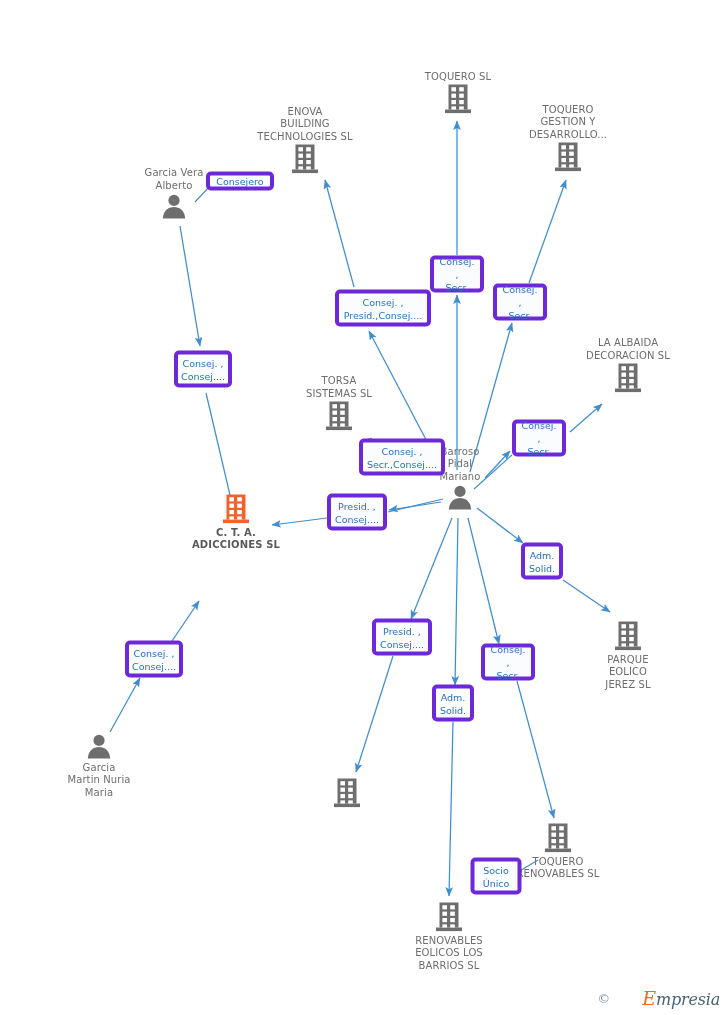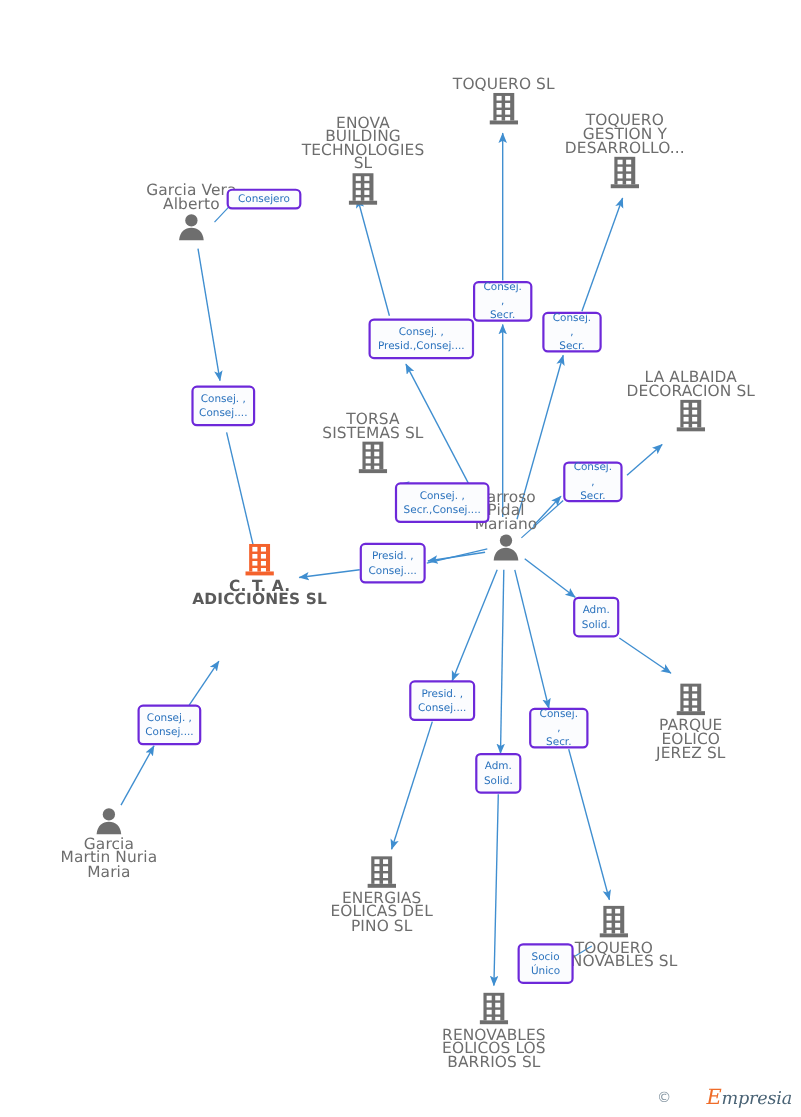--- a/index.html
+++ b/index.html
@@ -32,38 +32,38 @@
     margin-left: -65px;
     text-align: center;
     line-height: 12.5px;
   }
   .node .glyph {
     display: block;
     margin: 0 auto;
   }
   .node .label {
     display: block;
-    font-size: 14px;
+    font-size: 10px;
     color: #6d6d6d;
     letter-spacing: 0.1px;
     white-space: pre-line;
   }
   .node.company .label { margin-top: 1px; }
   .node.person  .label { margin-top: 1px; }
   .node.focus .label {
     color: #5a5a5a;
     font-weight: bold;
     letter-spacing: 0.15px;
   }
   .node.label-above .label { margin: 0 0 1px 0; }
 
   .edge-label {
     position: absolute;
     background: #fbfcfe;
-    border: 2px solid #6d28d9;
+    border: 4px solid #6d28d9;
     border-radius: 5px;
     color: #2a72bd;
     font-size: 9.5px;
     line-height: 13px;
     text-align: center;
     padding: 3px 6px;
     white-space: pre-line;
     box-sizing: border-box;
     transform: translate(-50%, -50%);
   }
@@ -159,21 +159,21 @@
             <rect x="6.4" y="3.2" width="4.6" height="4.2" fill="#fff"></rect>
             <rect x="14.2" y="3.2" width="4.6" height="4.2" fill="#fff"></rect>
             <rect x="6.4" y="9.6" width="4.6" height="4.2" fill="#fff"></rect>
             <rect x="14.2" y="9.6" width="4.6" height="4.2" fill="#fff"></rect>
             <rect x="6.4" y="16" width="4.6" height="4.2" fill="#fff"></rect>
             <rect x="14.2" y="16" width="4.6" height="4.2" fill="#fff"></rect>
             <rect x="6.4" y="22.4" width="4.6" height="3.1" fill="#fff"></rect>
             <rect x="14.2" y="22.4" width="4.6" height="3.1" fill="#fff"></rect>
           </svg></span>
       </div>
-      <div class="node company label-above" style="left: 330px; top: 105.5px;">
+      <div class="node company label-above" style="left: 305px; top: 105.5px;">
         <span class="label">ENOVA
 BUILDING
 TECHNOLOGIES SL</span>
         <span class="glyph"><svg width="26" height="30" viewBox="0 0 26 30" aria-hidden="true">
             <rect x="3.5" y="0.5" width="19" height="25" fill="#6e6e6e"></rect>
             <rect x="0" y="25.5" width="26" height="3.6" fill="#6e6e6e"></rect>
             <rect x="6.4" y="3.2" width="4.6" height="4.2" fill="#fff"></rect>
             <rect x="14.2" y="3.2" width="4.6" height="4.2" fill="#fff"></rect>
             <rect x="6.4" y="9.6" width="4.6" height="4.2" fill="#fff"></rect>
             <rect x="14.2" y="9.6" width="4.6" height="4.2" fill="#fff"></rect>
@@ -297,23 +297,20 @@
             <rect x="0" y="25.5" width="26" height="3.6" fill="#6e6e6e"></rect>
             <rect x="6.4" y="3.2" width="4.6" height="4.2" fill="#fff"></rect>
             <rect x="14.2" y="3.2" width="4.6" height="4.2" fill="#fff"></rect>
             <rect x="6.4" y="9.6" width="4.6" height="4.2" fill="#fff"></rect>
             <rect x="14.2" y="9.6" width="4.6" height="4.2" fill="#fff"></rect>
             <rect x="6.4" y="16" width="4.6" height="4.2" fill="#fff"></rect>
             <rect x="14.2" y="16" width="4.6" height="4.2" fill="#fff"></rect>
             <rect x="6.4" y="22.4" width="4.6" height="3.1" fill="#fff"></rect>
             <rect x="14.2" y="22.4" width="4.6" height="3.1" fill="#fff"></rect>
           </svg></span>
-        <span class="label">ENERGIAS
-EOLICAS DEL
-PINO SL</span>
       </div>
       <div class="node company" style="left: 558px; top: 823px;">
         <span class="glyph"><svg width="26" height="30" viewBox="0 0 26 30" aria-hidden="true">
             <rect x="3.5" y="0.5" width="19" height="25" fill="#6e6e6e"></rect>
             <rect x="0" y="25.5" width="26" height="3.6" fill="#6e6e6e"></rect>
             <rect x="6.4" y="3.2" width="4.6" height="4.2" fill="#fff"></rect>
             <rect x="14.2" y="3.2" width="4.6" height="4.2" fill="#fff"></rect>
             <rect x="6.4" y="9.6" width="4.6" height="4.2" fill="#fff"></rect>
             <rect x="14.2" y="9.6" width="4.6" height="4.2" fill="#fff"></rect>
             <rect x="6.4" y="16" width="4.6" height="4.2" fill="#fff"></rect>

